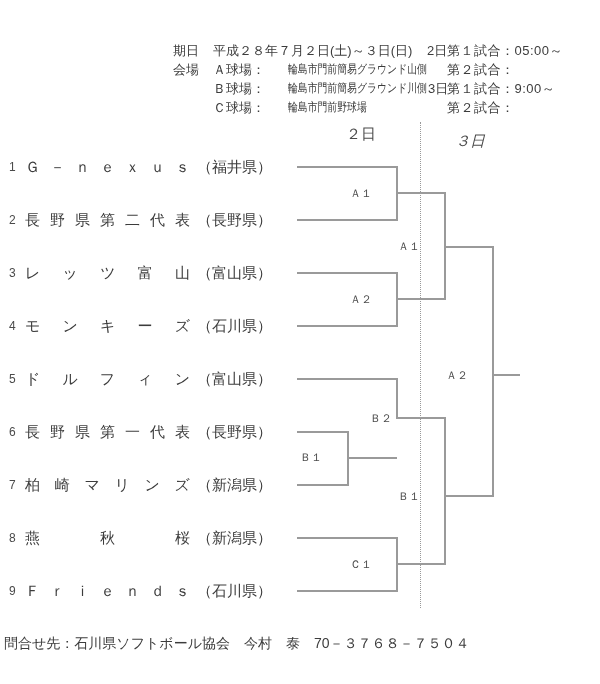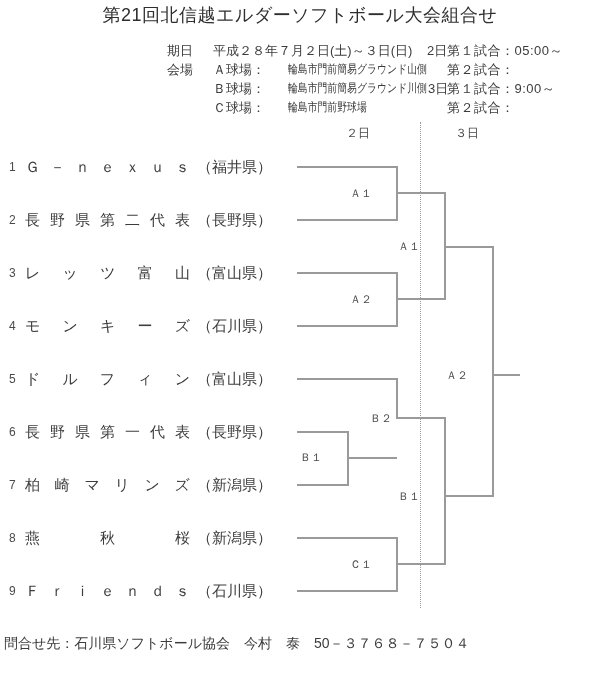--- a/index.html
+++ b/index.html
@@ -3,27 +3,27 @@
 <meta charset="utf-8">
 <style>
   html,body{margin:0;padding:0;background:#ffffff;}
   #page{position:relative;width:600px;height:684px;background:#ffffff;overflow:hidden;
         font-family:"Liberation Sans","DejaVu Sans",sans-serif;color:#3c3c3c;}
   
   .title{position:absolute;top:3px;left:0;width:600px;text-align:center;
          font-size:18px;letter-spacing:.5px;color:#2e2e2e;white-space:nowrap;}
   
   .hrow{position:absolute;height:17px;line-height:17px;font-size:13px;white-space:nowrap;}
-  .hlab{position:absolute;left:167px;}
+  .hlab{position:absolute;left:173px;}
   .hval{position:absolute;left:213px;}
   .hvenue{position:absolute;left:288px;font-size:12px;transform:scaleX(.82);transform-origin:left center;}
   .hday{position:absolute;left:427px;text-align:center;}
   .hgame{position:absolute;left:447px;letter-spacing:.5px;}
   
-  .daycol{position:absolute;font-size:12px;color:#4a4a4a;white-space:nowrap;}
+  .daycol{position:absolute;font-size:15px;color:#4a4a4a;white-space:nowrap;}
   
   .dotline{position:absolute;left:420px;top:122px;height:486px;width:0;
            border-left:1px dotted #999;}
   
   .team-row{position:absolute;left:0;height:22px;line-height:22px;font-size:15px;white-space:nowrap;}
   .seed{position:absolute;left:9px;font-size:12px;color:#4a4a4a;}
   .tname{position:absolute;left:25px;width:165px;display:flex;justify-content:space-between;}
   .pref{position:absolute;left:197px;}
   
   .hl,.vl{position:absolute;background:#9a9a9a;}
@@ -33,21 +33,20 @@
   .mlab{position:absolute;width:44px;text-align:left;font-size:11px;color:#4a4a4a;
         line-height:14px;white-space:nowrap;}
   
   .footer{position:absolute;top:633px;left:4px;font-size:14px;line-height:20px;white-space:nowrap;}
 </style>
 </head>
 <body>
 
 <div id="page">
 
-  <div class="title">第21回北信越エルダーソフトボール大会組合せ</div>
 
   <div class="hrow" style="top:42px;">
     <span class="hlab">期日</span>
     <span class="hval">平成２８年７月２日(土)～３日(日)</span>
     <span class="hday">2日</span>
     <span class="hgame">第１試合：05:00～</span>
   </div>
   <div class="hrow" style="top:61px;">
     <span class="hlab">会場</span>
     <span class="hval">Ａ球場：</span>
@@ -60,21 +59,21 @@
     <span class="hday" style="left:428px;">3日</span>
     <span class="hgame">第１試合：9:00～</span>
   </div>
   <div class="hrow" style="top:99px;">
     <span class="hval">Ｃ球場：</span>
     <span class="hvenue">輪島市門前野球場</span>
     <span class="hgame">第２試合：</span>
   </div>
 
   <div class="daycol" style="left:346px;top:125px;">２日</div>
-  <div class="daycol" style="left:455px;top:125px;">３日</div>
+  <div class="daycol" style="left:455px;top:132px;font-style:italic;">３日</div>
   <div class="dotline"></div>
 
   <div class="team-row" style="top:156px;">
     <span class="seed">1</span>
     <span class="tname">
         <span>Ｇ</span>
         <span>－</span>
         <span>ｎ</span>
         <span>ｅ</span>
         <span>ｘ</span>
@@ -209,15 +208,15 @@
 
   <div class="mlab" style="left:350px;top:186px;">Ａ１</div>
   <div class="mlab" style="left:350px;top:292px;">Ａ２</div>
   <div class="mlab" style="left:300px;top:450px;">Ｂ１</div>
   <div class="mlab" style="left:370px;top:411px;">Ｂ２</div>
   <div class="mlab" style="left:350px;top:557px;">Ｃ１</div>
   <div class="mlab" style="left:398px;top:239px;">Ａ１</div>
   <div class="mlab" style="left:398px;top:489px;">Ｂ１</div>
   <div class="mlab" style="left:446px;top:368px;">Ａ２</div>
 
-  <div class="footer">問合せ先：石川県ソフトボール協会　今村　泰　50－３７６８－７５０４</div>
+  <div class="footer">問合せ先：石川県ソフトボール協会　今村　泰　70－３７６８－７５０４</div>
 
 </div>
 
 </body></html>

